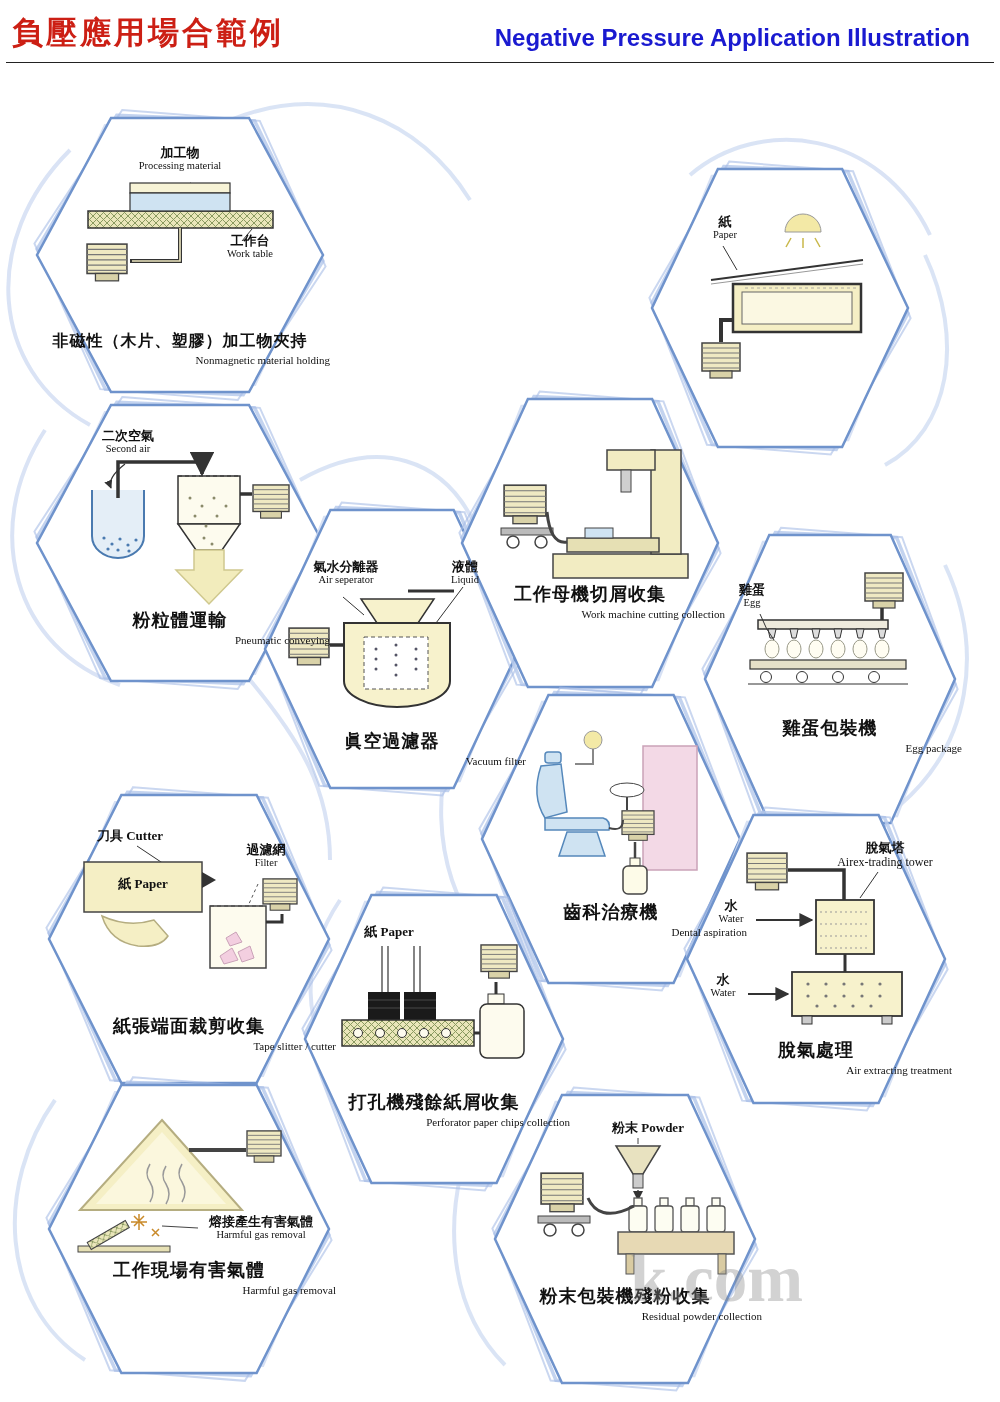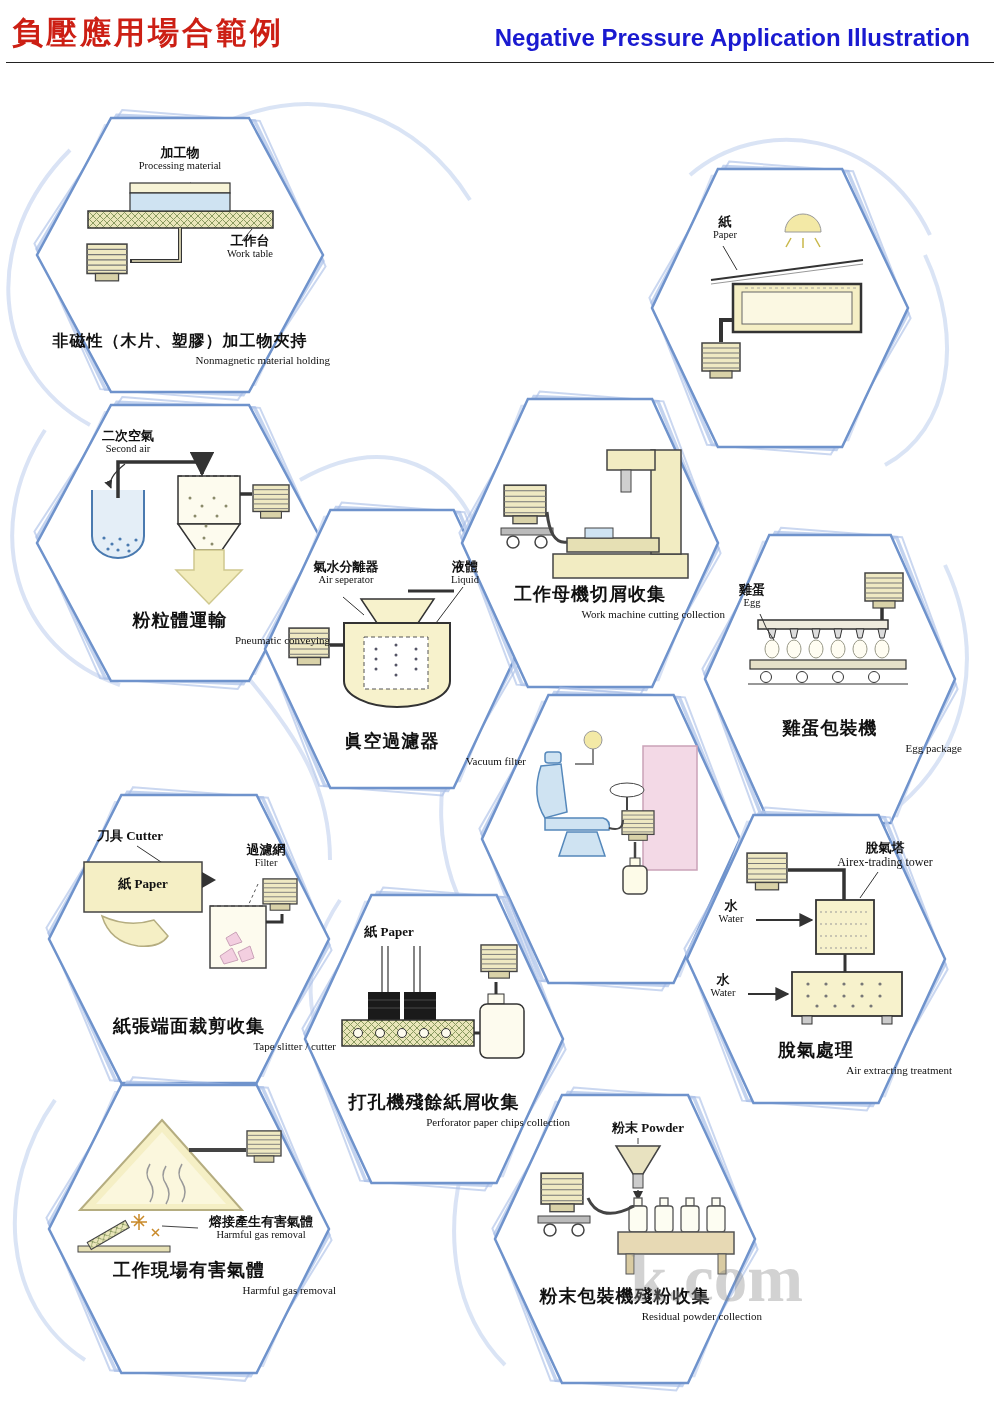--- a/index.html
+++ b/index.html
@@ -326,20 +326,24 @@
       <ellipse cx="152" cy="102" rx="17" ry="7" fill="#fff" stroke="#444"></ellipse>
       <path d="M152,109 V122" stroke="#444" stroke-width="2"></path>
       <use href="#pump" x="146" y="122" width="34" height="32"></use>
       <path d="M160,154 V170" stroke="#444" stroke-width="2.5"></path>
       <g>
         <rect x="155" y="170" width="10" height="8" fill="#fdfbe8" stroke="#444"></rect>
         <rect x="148" y="178" width="24" height="28" rx="5" fill="#fdfbe8" stroke="#444" stroke-width="1.5"></rect>
       </g>
       <path d="M134,140 q14,4 14,-8" stroke="#444" stroke-width="2" fill="none"></path>
     </svg>
+    <div class="cap" style="top:212px">
+      <div class="zh">齒科治療機</div>
+      <div class="en">Dental aspiration</div>
+    </div>
   </div>
 
   <div class="hex" style="left:680px;top:808px;width:272px;height:302px">
       <svg width="272" height="302" viewBox="0 0 272 302" style="position:absolute;left:0;top:0;overflow:visible">
         <polygon points="73.44,7 198.56,7 265,151 198.56,295 73.44,295 7,151" fill="none" stroke="#b8cbec" stroke-width="3.5" opacity="0.85" transform="rotate(2.4 136 151)"></polygon>
         <polygon points="73.44,11 198.56,11 261,151 198.56,291 73.44,291 11,151" fill="none" stroke="#cddaf1" stroke-width="2.5" opacity="0.8" transform="rotate(-2.6 136 151)"></polygon>
         <polygon points="73.44,4 198.56,4 268,151 198.56,298 73.44,298 4,151" fill="none" stroke="#a6bde6" stroke-width="2" opacity="0.6" transform="rotate(4.5 136 151)"></polygon>
         <polygon points="73.44,7 198.56,7 265,151 198.56,295 73.44,295 7,151" fill="#ffffff" stroke="#6f93cc" stroke-width="2.5"></polygon>
       </svg>
     <svg class="art" width="272" height="302" viewBox="0 0 272 302">

